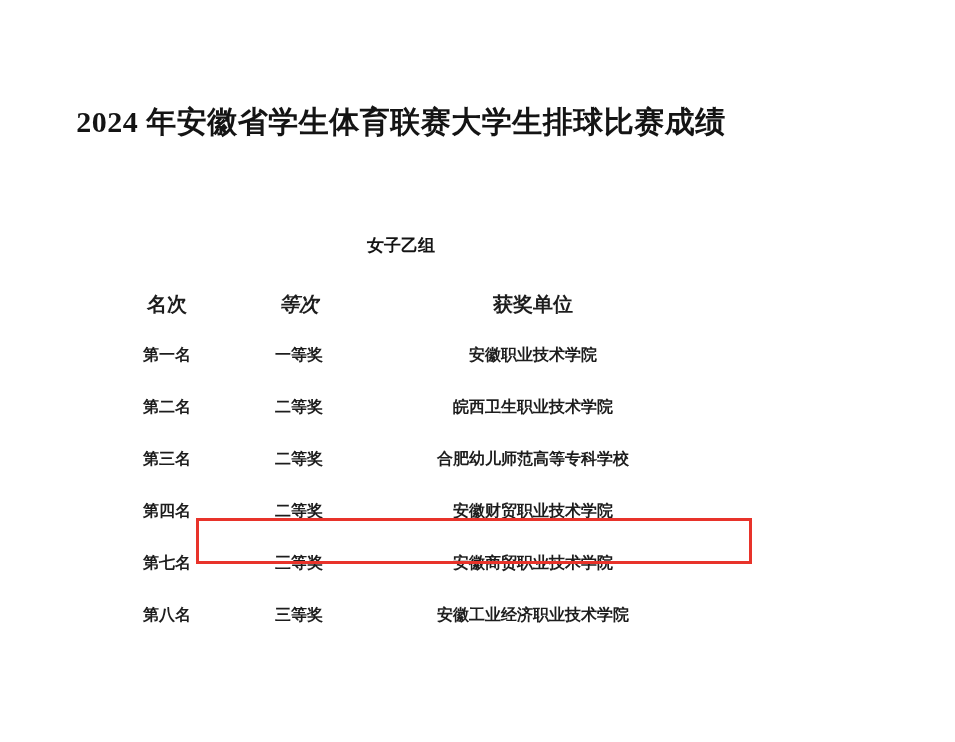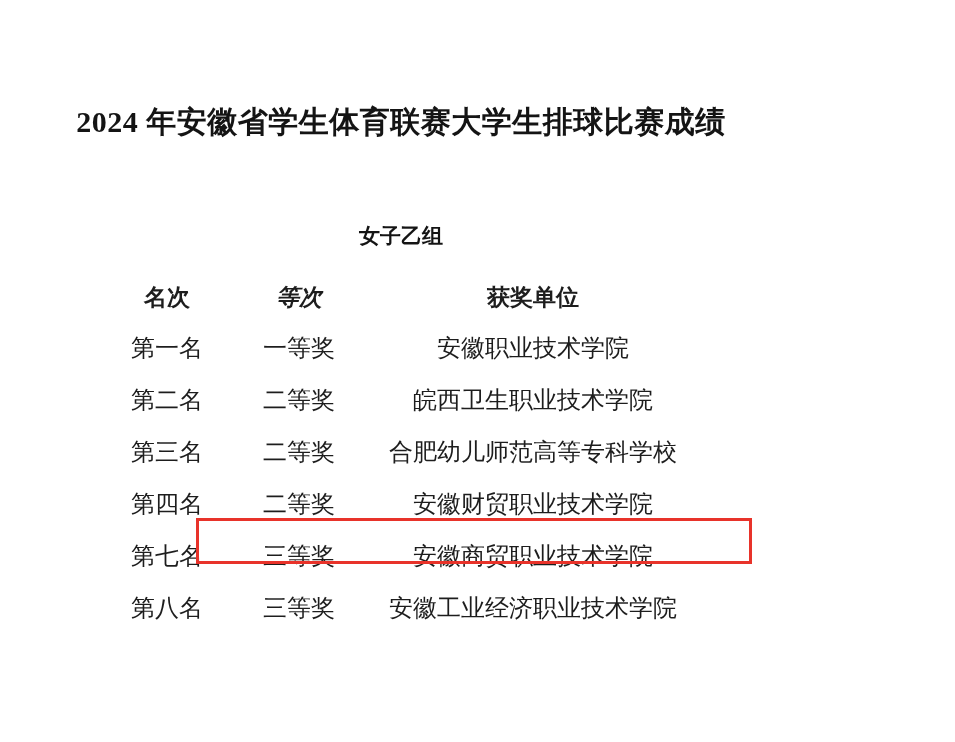--- a/index.html
+++ b/index.html
@@ -25,47 +25,47 @@
     font-size: 30px;
     font-weight: bold;
     letter-spacing: 0.5px;
     margin: 0;
     padding-top: 104px;
     line-height: 1.2;
     color: #141414;
   }
   .group-title {
     text-align: center;
-    font-size: 21px;
+    font-size: 17px;
     font-weight: bold;
-    margin: 4px;
+    margin: 16px;
     padding-top: 78px;
     color: #141414;
   }
   .results-table {
     margin: 0 auto;
     border-collapse: collapse;
     width: 600px;
     margin-top: 22px;
   }
   .results-table th,
   .results-table td {
     border: none;
-    font-size: 24px;
+    font-size: 16px;
     text-align: center;
     padding: 0;
     height: 52px;
     vertical-align: middle;
-    font-weight: normal;
+    font-weight: bold;
     color: #1d1d1d;
   }
   .results-table th {
     font-weight: bold;
     height: 50px;
-    font-size: 23px;
+    font-size: 20px;
   }
   .col-rank { width: 132px; }
   .col-grade { width: 132px; font-style: italic; }
   .col-unit  { width: 336px; }
 
   .highlight-box {
     position: absolute;
     left: 196px;
     top: 518px;
     width: 556px;

